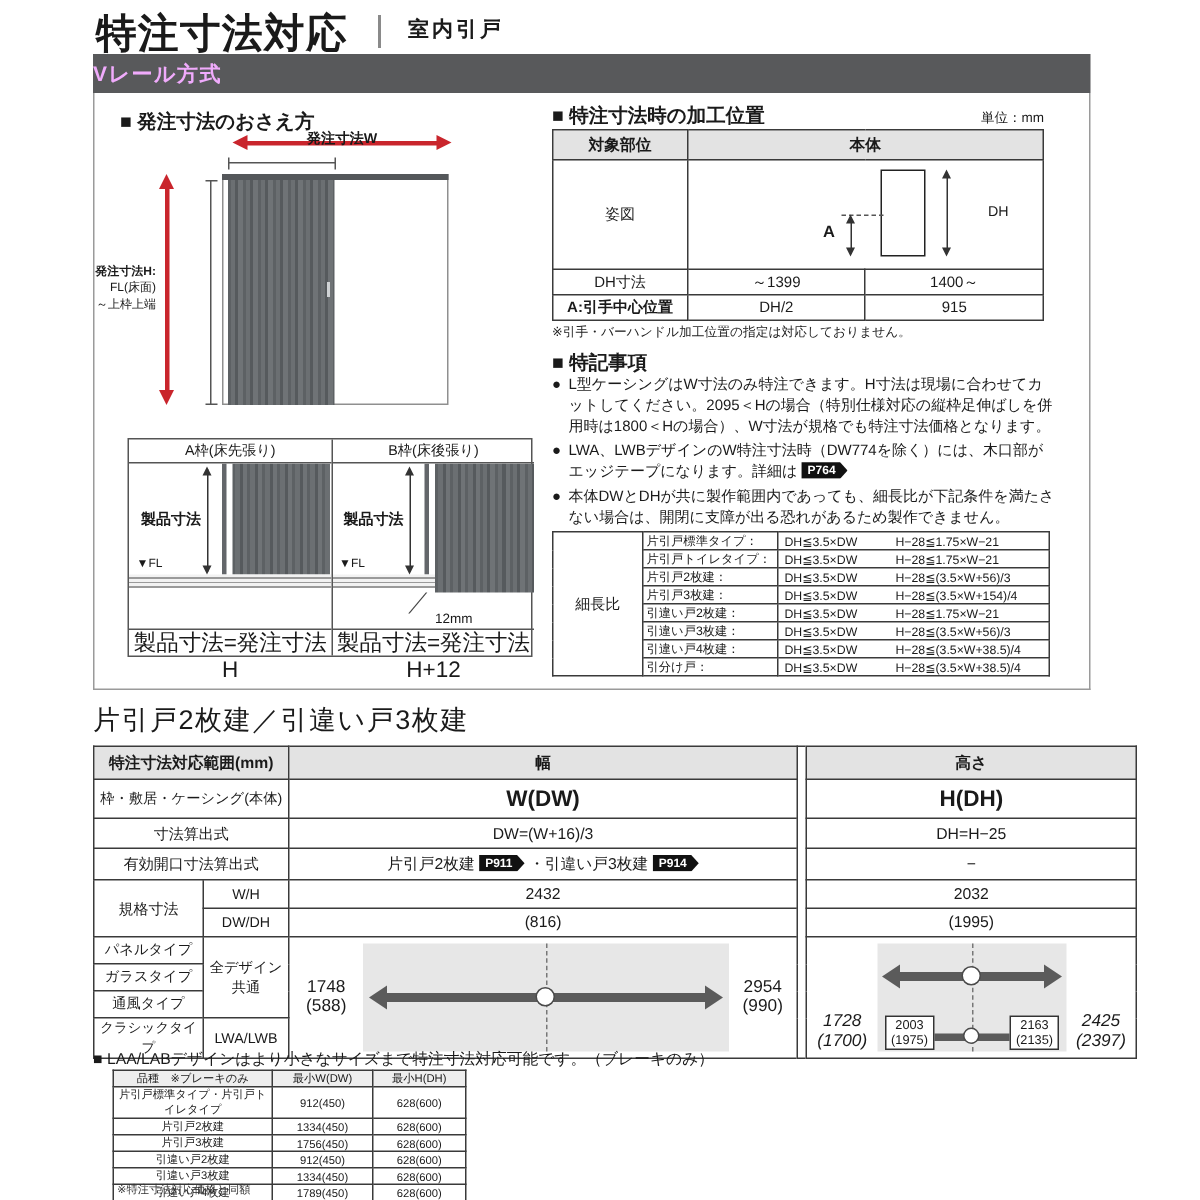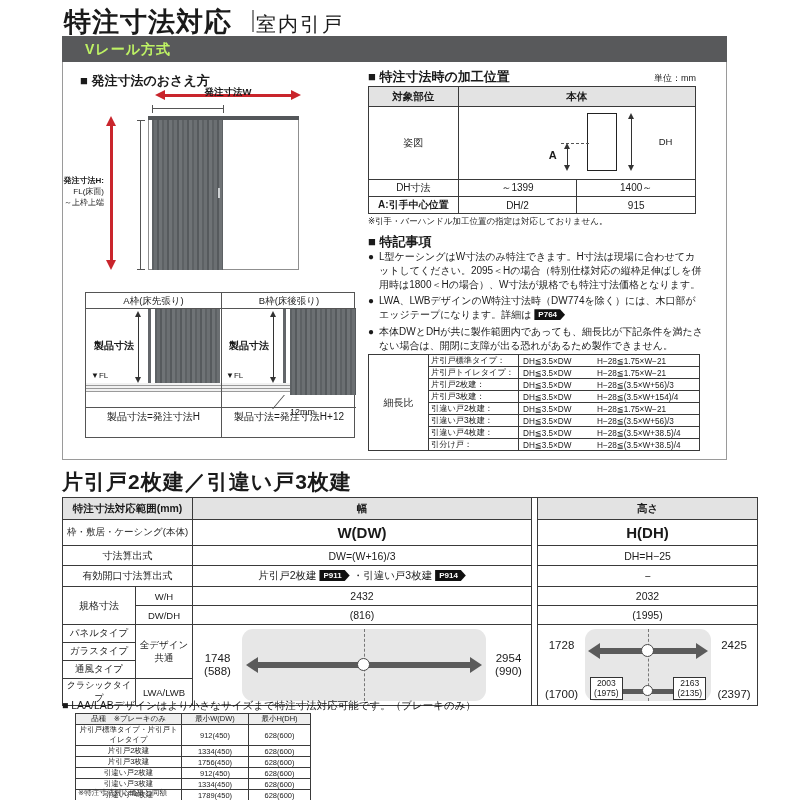--- a/index.html
+++ b/index.html
@@ -12,26 +12,26 @@
   *{margin:0;padding:0;box-sizing:border-box;}
   html,body{width:800px;height:800px;background:#fff;
     font-family:"Liberation Sans","DejaVu Sans",sans-serif;color:#1a1a1a;}
   .abs{position:absolute;}
   .b{font-weight:bold;}
   #stage{position:relative;width:800px;height:800px;overflow:hidden;background:#fff;}
 
   
   .page-title{left:64px;top:4px;font-size:27px;font-weight:bold;letter-spacing:1px;}
   .title-divider{left:252px;top:10px;width:2px;height:22px;background:#8a8a8a;}
-  .page-subtitle{left:256px;top:11px;font-size:20px;font-weight:normal;letter-spacing:2px;}
+  .page-subtitle{left:272px;top:11px;font-size:14px;font-weight:bold;letter-spacing:2px;}
 
   
   .vbox{left:62px;top:36px;width:665px;height:424px;}
-  .vbar{left:0;top:0;right:0;height:26px;background:var(--bar);color:#bef264;
-        font-size:14px;font-weight:bold;line-height:26px;padding-left:23px;letter-spacing:1px;}
+  .vbar{left:0;top:0;right:0;height:26px;background:var(--bar);color:#f0abfc;
+        font-size:14px;font-weight:bold;line-height:26px;padding-left:0;letter-spacing:1px;}
   .vbody{left:0;top:26px;right:0;bottom:0;border:1px solid #9a9a9a;border-top:none;background:#fff;}
 
   .sec-head{font-size:13px;font-weight:bold;}
 
   
   .wood{background:
      repeating-linear-gradient(90deg,#5d6164 0 2px,#6b6f72 2px 5px,#565a5d 5px 7px,#6f7376 7px 10px);}
   .open-rect{border:1px solid #8f8f8f;background:#fff;}
   .lintel{background:#54575a;}
   .handle{background:#cfd2d4;}
@@ -65,22 +65,22 @@
 
   .tag{font-size:9px;background:#fff;padding:0 2px;}
 
   
   .abtbl{width:270px;border:1px solid #555;}
   .abtbl .col{position:absolute;top:0;bottom:0;width:135px;}
   .abtbl .col.rgt{left:135px;border-left:1px solid #555;}
   .ab-head{position:absolute;left:0;right:0;top:0;height:16px;border-bottom:1px solid #555;
      font-size:9.5px;text-align:center;line-height:16px;}
   .ab-body{position:absolute;left:0;right:0;top:16px;height:112px;overflow:hidden;}
-  .ab-foot{position:absolute;left:0;right:0;bottom:12px;height:18px;border-top:1px solid #555;
-     font-size:10px;text-align:center;line-height:18px;}
+  .ab-foot{position:absolute;left:0;right:0;bottom:0;height:18px;border-top:1px solid #555;
+     font-size:15px;text-align:center;line-height:18px;}
   .floor{background:repeating-linear-gradient(0deg,#9a9a9a 0 1px,#f2f2f2 1px 3px);}
   .framejamb{background:#63666a;}
 
   
   table{border-collapse:collapse;}
   .mach{width:328px;border:1.5px solid var(--line);}
   .mach td{border:1px solid var(--line);text-align:center;font-size:10px;}
   .mach .gray{background:var(--grayhead);font-weight:bold;font-size:10.5px;height:20px;}
   .mach .figcell{height:72px;padding:0;}
   .mach .r{height:17px;}
@@ -101,31 +101,31 @@
 
   
   .slender{width:332px;border:1.5px solid var(--line);}
   .slender td{border:1px solid var(--line);font-size:8.2px;height:12px;padding:0 2px;}
   .slender .lbl{width:60px;text-align:center;font-size:10px;}
   .slender .typ{width:90px;}
   .slender .fx{padding-left:4px;}
   .slender .f1{display:inline-block;width:74px;}
 
   
-  .bottom-heading{font-size:21px;font-weight:bold;letter-spacing:1px;}
+  .bottom-heading{font-size:18px;font-weight:normal;letter-spacing:1px;}
   .spec{width:696px;border:1.5px solid var(--line);table-layout:fixed;}
   .spec td{border:1px solid var(--line);text-align:center;font-size:10.5px;overflow:hidden;}
   .spec .gray{background:var(--grayhead);font-weight:bold;}
   .spec .gapcol{border-top:none;border-bottom:none;background:#fff;}
   .spec .big{font-size:15px;font-weight:bold;}
   .rb{display:flex;height:100%;align-items:stretch;}
   .rb .num{display:flex;flex-direction:column;justify-content:center;align-items:center;
      font-size:11.5px;line-height:1.12;}
-  .rb .num.topalign{justify-content:space-between;padding-top:10px;}
-  .rb .band{flex:1;background:var(--band);position:relative;border-radius:11px;}
+  .rb .num.topalign{justify-content:flex-end;padding-top:10px;font-style:italic;}
+  .rb .band{flex:1;background:var(--band);position:relative;}
   .band .dash{position:absolute;left:50%;top:0;bottom:0;border-left:1px dashed #777;}
   .g-arrow{position:absolute;height:16px;}
   .g-arrow .bar{position:absolute;left:10px;right:10px;top:5px;height:6px;background:#5b5b5b;}
   .g-arrow::before{content:"";position:absolute;left:0;top:0;
      border-top:8px solid transparent;border-bottom:8px solid transparent;border-right:12px solid #5b5b5b;}
   .g-arrow::after{content:"";position:absolute;right:0;top:0;
      border-top:8px solid transparent;border-bottom:8px solid transparent;border-left:12px solid #5b5b5b;}
   .g-circle{position:absolute;left:50%;top:50%;width:13px;height:13px;margin:-7.5px 0 0 -7.5px;
      background:#fff;border:1.5px solid #4a4a4a;border-radius:50%;z-index:1;}
   .g-arrow.sm{height:12px;}

